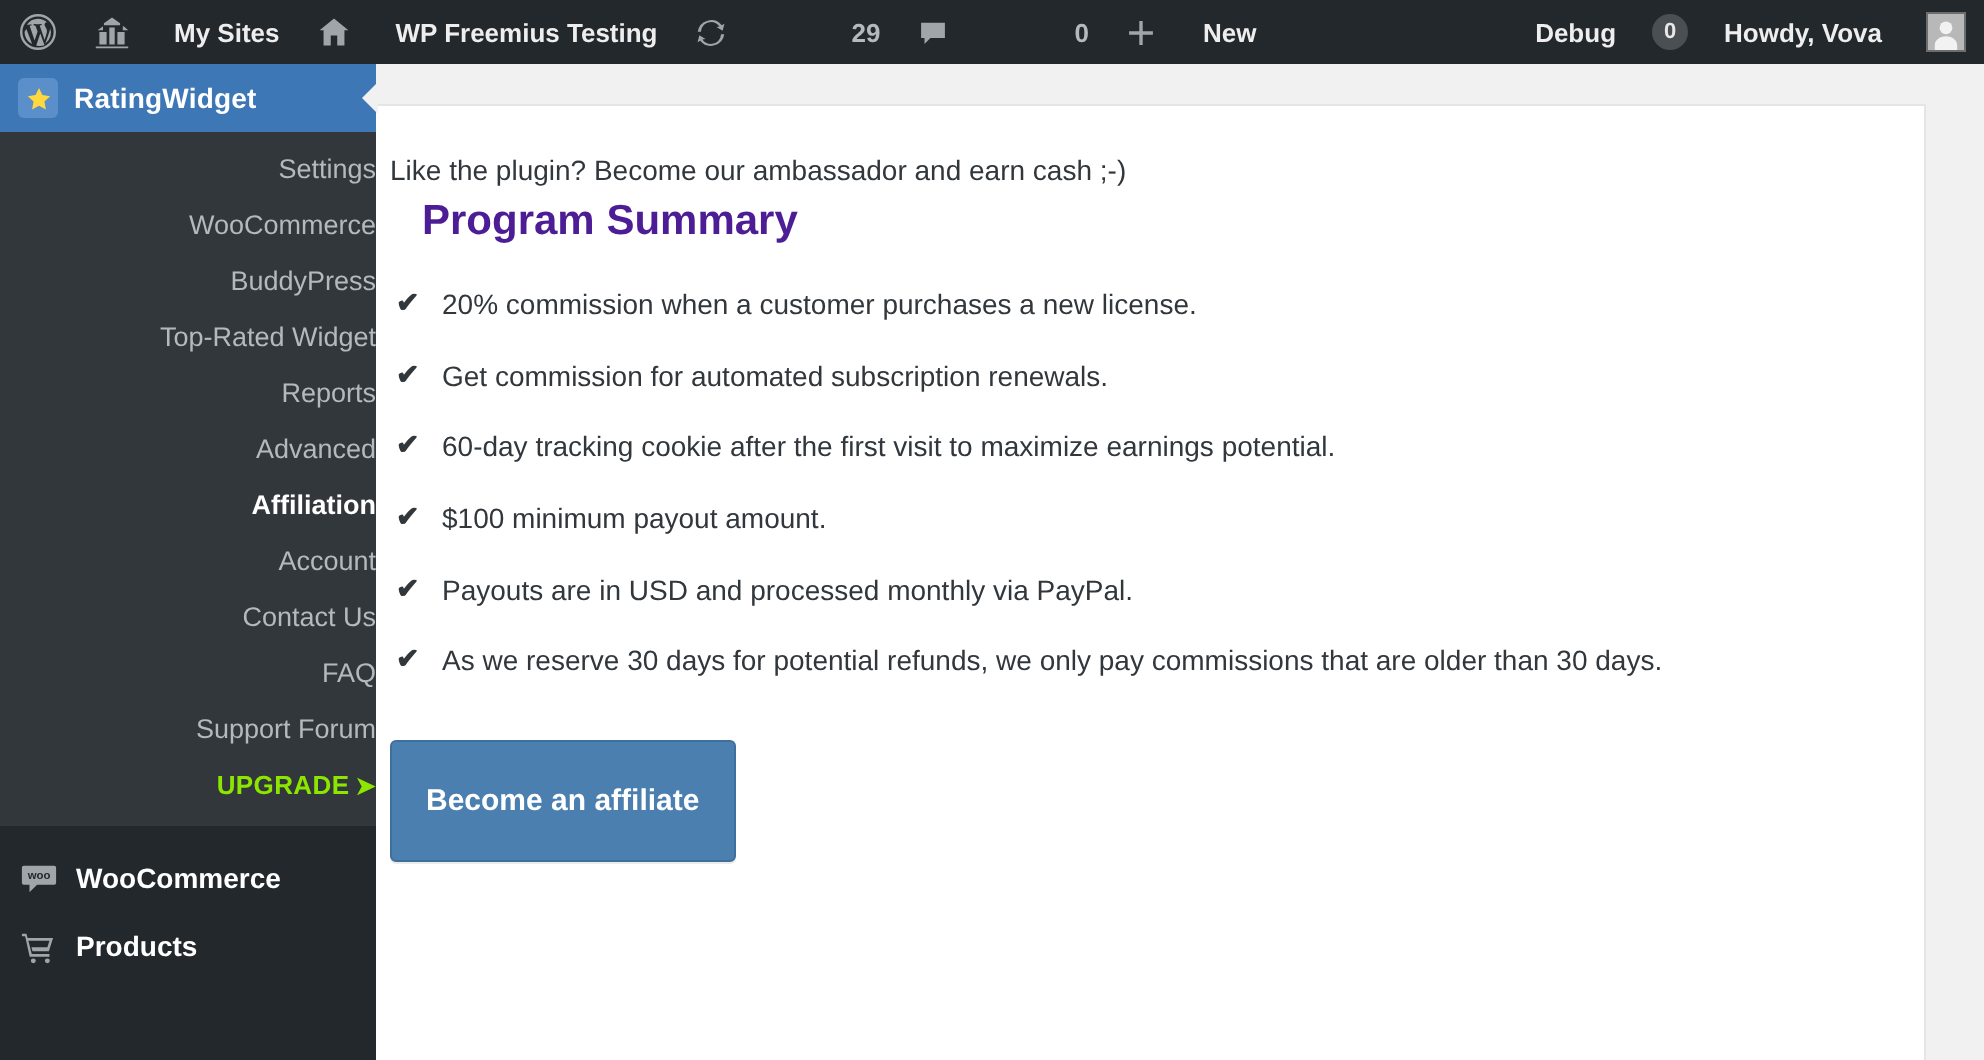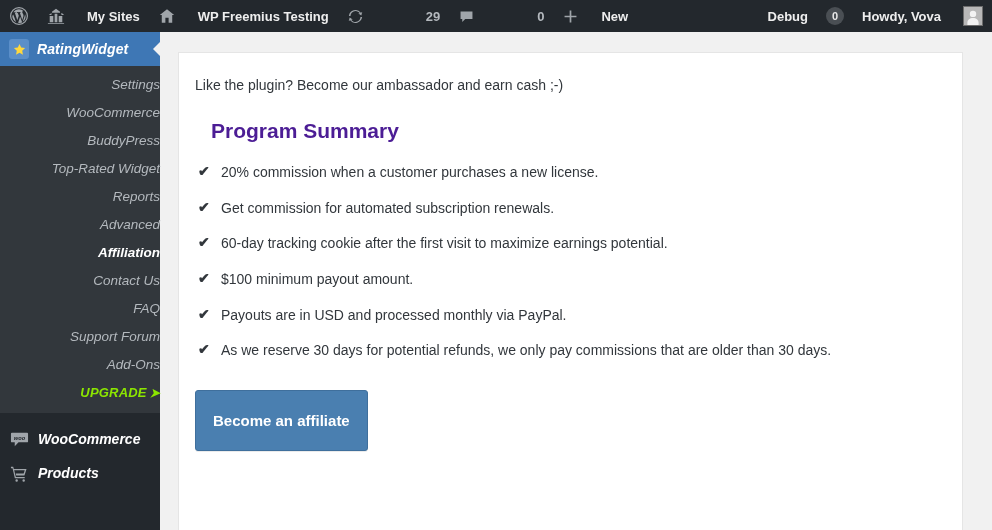--- a/index.html
+++ b/index.html
@@ -58,25 +58,24 @@
     border: 1px solid #6d6d6d;
     display: flex; align-items: flex-end; justify-content: center;
     overflow: hidden;
   }
   .ab-avatar svg { fill: #f2f2f2; display:block; }
 
   
   #sidebar {
     position: absolute;
     top: 32px; left: 0;
-    width: 160px;
+    width: 188px;
     height: 498px;
     background: #23282d;
     z-index: 40;
-    font-style: italic;
   }
 
   .menu-top {
     position: relative;
     display: flex;
     align-items: center;
     height: 34px;
     padding-left: 9px;
     background: #3e77b5;
     color: #fff;
@@ -157,21 +156,20 @@
     min-height: 495px;
     background: #fff;
     border: 1px solid #e5e5e5;
     padding: 22px 26px 26px 16px;
   }
 
   .p-text {
     font-size: 14px;
     line-height: 1.55;
     color: #32373c;
-    margin-bottom: 20px;
   }
   .p-text.second { margin-bottom: 22px; }
 
   h2.p-head {
     font-size: 21px;
     font-weight: bold;
     color: #4c1d95;
     margin: 0 0 18px 16px;
     line-height: 1.3;
   }
@@ -300,24 +298,24 @@
   </div>
 
   <div class="submenu">
     <a class="sub-item">Settings</a>
     <a class="sub-item">WooCommerce</a>
     <a class="sub-item">BuddyPress</a>
     <a class="sub-item">Top-Rated Widget</a>
     <a class="sub-item">Reports</a>
     <a class="sub-item">Advanced</a>
     <a class="sub-item current">Affiliation</a>
+    <a class="sub-item">Account</a>
     <a class="sub-item">Contact Us</a>
     <a class="sub-item">FAQ</a>
     <a class="sub-item">Support Forum</a>
-    <a class="sub-item">Add-Ons</a>
     <a class="sub-item upgrade"><span>UPGRADE</span><span class="arrow">➤</span></a>
   </div>
 
   <div class="menu-sep"></div>
 
   <div class="menu-row">
     <span class="mr-icon">
       <svg width="19" height="19" viewBox="0 0 20 20">
           <path d="M2 3h16a1 1 0 0 1 1 1v8a1 1 0 0 1-1 1H9l-4 4v-4H2a1 1 0 0 1-1-1V4a1 1 0 0 1 1-1z"></path>
           <text x="10" y="10.2" font-size="6" font-family="Liberation Sans, sans-serif" fill="#23282d" text-anchor="middle">woo</text>

